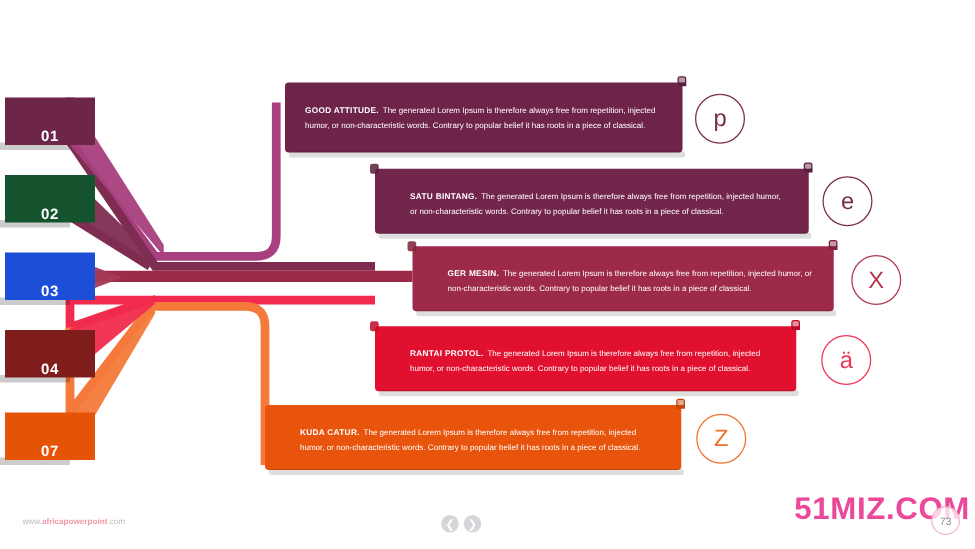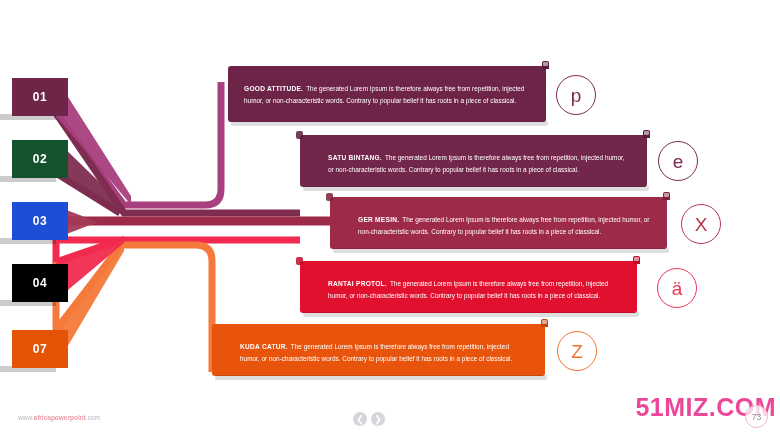--- a/index.html
+++ b/index.html
@@ -15,25 +15,25 @@
     position: relative;
     width: 780px;
     height: 439px;
     background: #ffffff;
     overflow: hidden;
   }
 
   
   .tab {
     position: absolute;
-    left: 12px;
-    width: 56px;
+    left: 4px;
+    width: 72px;
     height: 38px;
     display: flex;
-    align-items: center;
+    align-items: flex-end;
     justify-content: center;
     color: #ffffff;
     font-size: 12px;
     font-weight: bold;
     letter-spacing: 0.5px;
     z-index: 6;
   }
   .tab-shadow {
     position: absolute;
     left: 0;
@@ -225,21 +225,21 @@
   <div class="tab" style="top:140px;background:#14532d;">
     <span>02</span>
   </div>
 
   <div class="tab-shadow" style="top:238px;background:rgba(0,0,0,0.2);"></div>
   <div class="tab" style="top:202px;background:#1d4ed8;">
     <span>03</span>
   </div>
 
   <div class="tab-shadow" style="top:300px;background:rgba(0,0,0,0.2);"></div>
-  <div class="tab" style="top:264px;background:#000000;">
+  <div class="tab" style="top:264px;background:#7f1d1d;">
     <span>04</span>
   </div>
 
   <div class="tab-shadow" style="top:366px;background:rgba(0,0,0,0.2);"></div>
   <div class="tab" style="top:330px;background:#e55307;">
     <span>07</span>
   </div>
 
   <div class="card" style="left:228px;top:66px;width:318px;height:56px;background:#6e2449;">
     <div class="shadow"></div>

